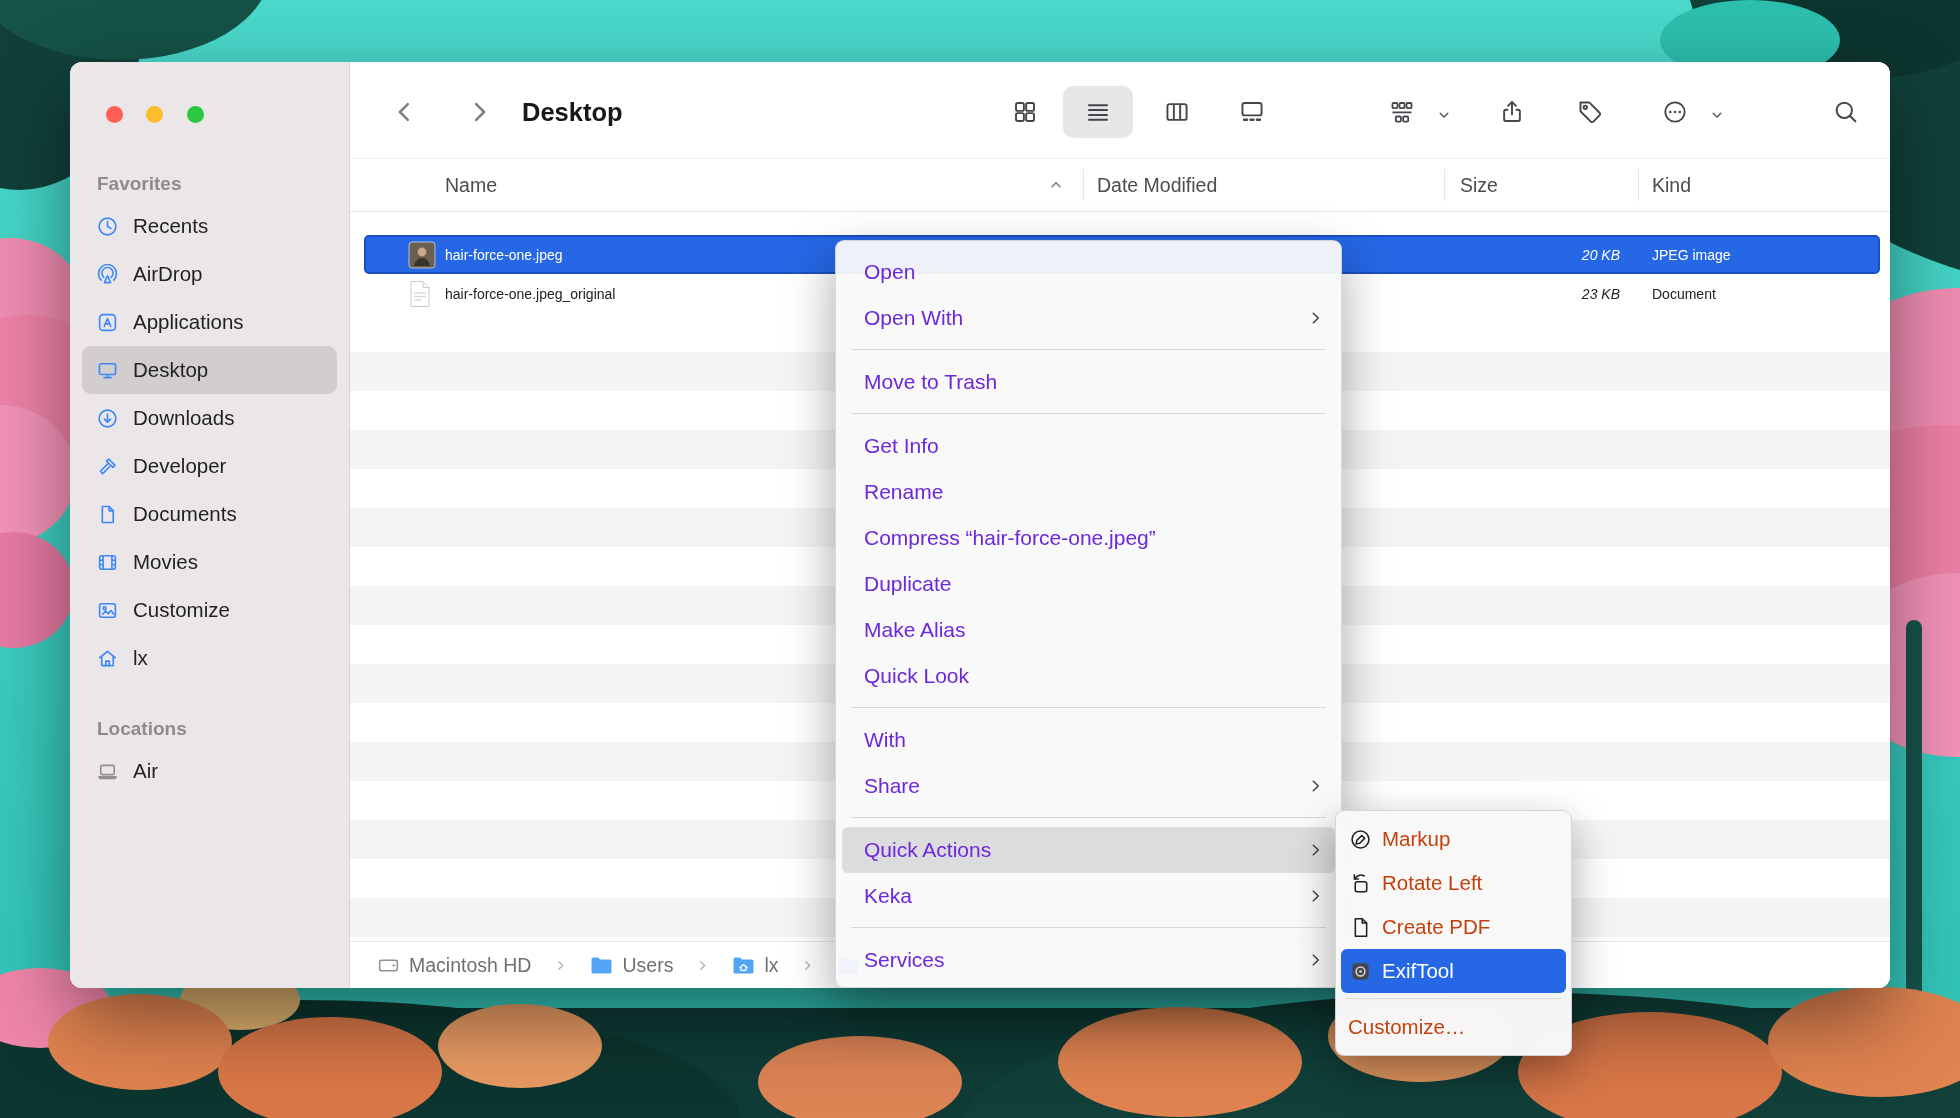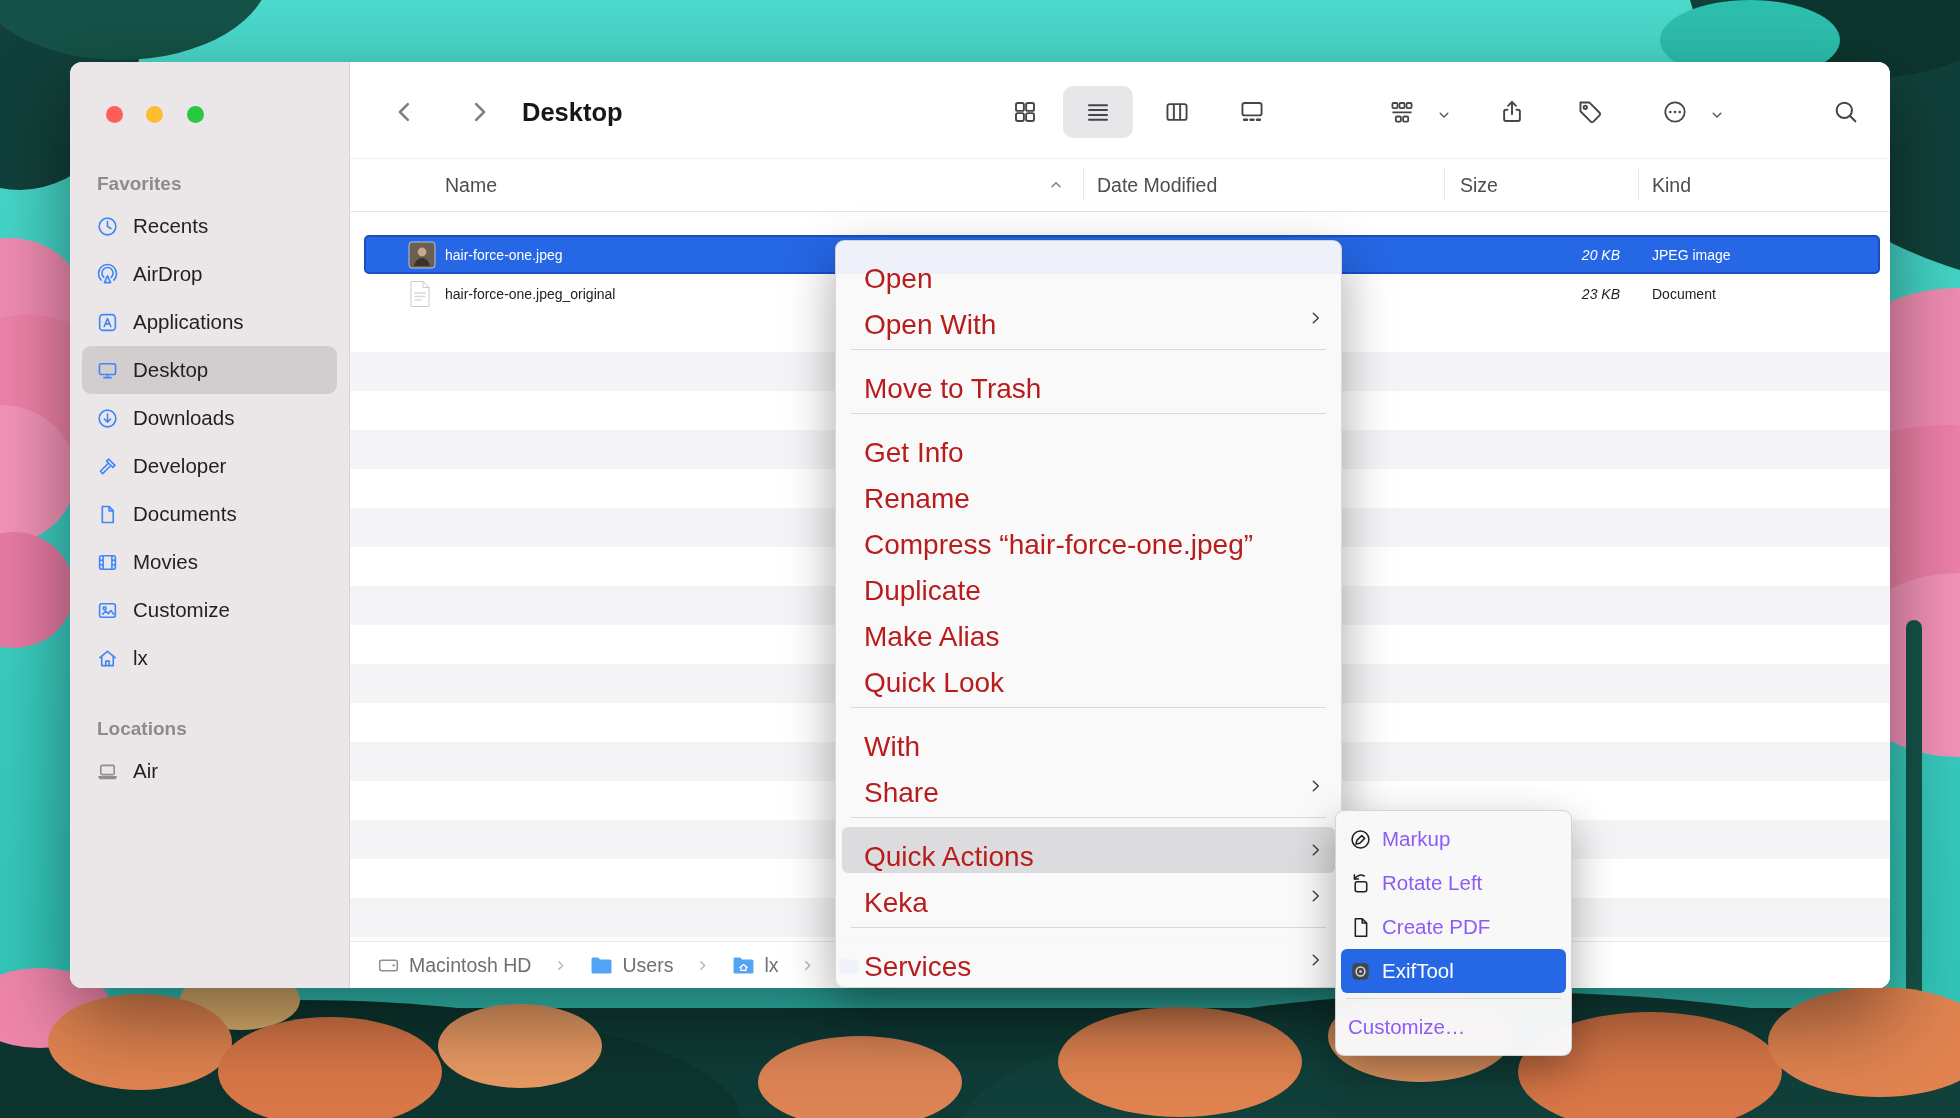--- a/index.html
+++ b/index.html
@@ -64,31 +64,31 @@
   .statusbar{position:absolute;left:0;right:0;bottom:0;height:47px;border-top:1px solid #e8e8ea;
     background:rgba(255,255,255,.92);display:flex;align-items:center;padding-left:27px;gap:23px;
     font-size:19.5px;color:#6f6f74;}
   .crumb{display:flex;align-items:center;gap:9px;white-space:nowrap;}
   .crumb-sep{color:#b3b3b8;display:flex;align-items:center;}
 
   
   .ctxmenu{position:absolute;left:835px;top:240px;width:507px;height:748px;z-index:5;
     background:rgba(249,249,250,.95);border:1px solid rgba(0,0,0,.13);border-radius:9px;
     box-shadow:0 18px 50px rgba(0,0,0,.35);padding:8px 0 6px 0;overflow:hidden;}
-  .mi{position:relative;height:46px;display:flex;align-items:flex-end;padding-left:28px;
-    font-size:28px;color:#b91c1c;}
+  .mi{position:relative;height:46px;display:flex;align-items:center;padding-left:28px;
+    font-size:21px;color:#6d28d9;}
   .mi .mchev{position:absolute;right:18px;top:50%;transform:translateY(-50%);}
   .mi.hl{background:var(--menu-gray);border-radius:6px;margin:0 6px;padding-left:22px;}
   .mi.hl .mchev{right:12px;}
   .msep{height:1px;background:#d9d9dc;margin:8px 15px 9px 15px;}
 
   .submenu{position:absolute;left:1335px;top:810px;width:237px;height:246px;z-index:6;
     background:rgba(248,248,249,.98);border:1px solid rgba(0,0,0,.14);border-radius:9px;
     box-shadow:0 16px 44px rgba(0,0,0,.33);padding:6px 0;}
-  .smi{height:44px;display:flex;align-items:center;gap:10px;padding:0 12px;font-size:20.5px;color:#8b5cf6;}
+  .smi{height:44px;display:flex;align-items:center;gap:10px;padding:0 12px;font-size:20.5px;color:#c2410c;}
   .smi .sic{width:24px;height:24px;flex:0 0 auto;display:flex;align-items:center;justify-content:center;color:#1f1f24;}
   .smi.sel{margin:0 5px;padding-left:7px;border-radius:6px;background:var(--accent);color:#ffffff;}
   .smsep{height:1px;background:#d9d9dc;margin:5px 10px 6px 10px;}
 </style>
 </head>
 <body>
 
 <svg class="wallpaper" width="1960" height="1118" viewBox="0 0 1960 1118" preserveAspectRatio="none">
   <defs>
     <linearGradient id="sky" x1="0" y1="0" x2="0" y2="1">

